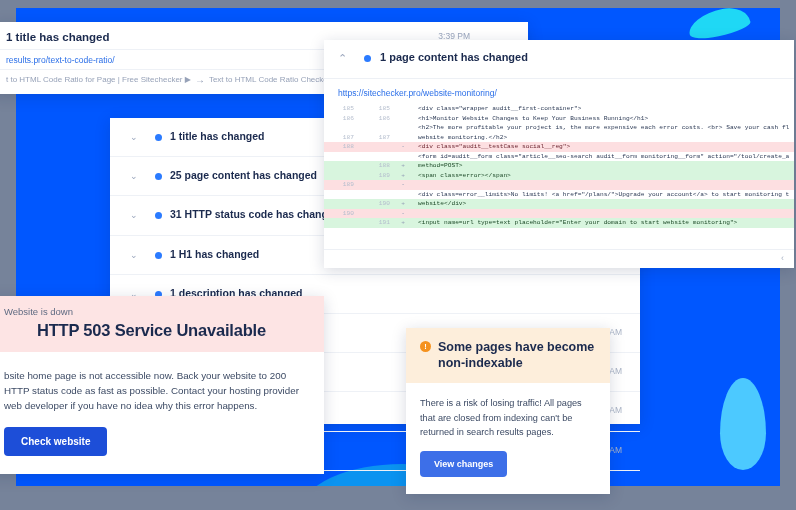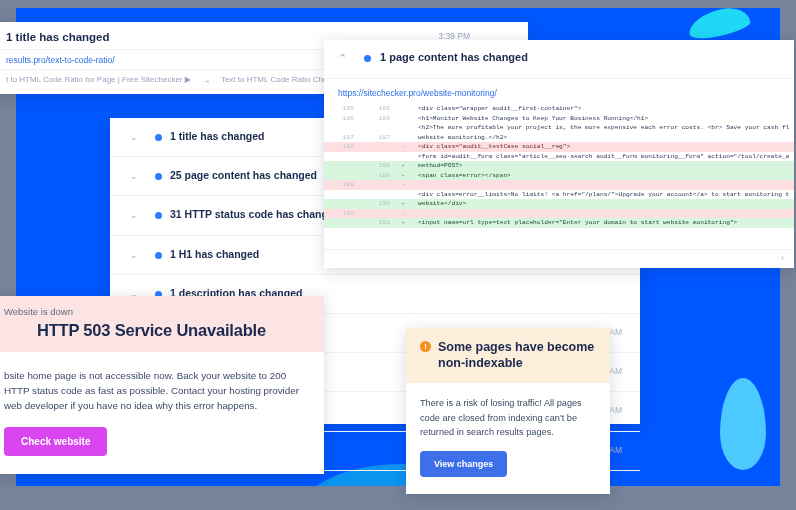--- a/index.html
+++ b/index.html
@@ -35,21 +35,21 @@
 
   
   .compare-card{left:-8px;top:22px;width:536px;height:72px;}
   .cmp-title{
     padding:9px 14px 0 14px;font-size:11.5px;color:#1b2a4e;font-weight:600;
   }
   .cmp-time{position:absolute;right:58px;top:9px;font-size:8.5px;color:#9aa6bd;}
   .cmp-divider{position:absolute;left:0;right:0;top:27px;height:1px;background:#eef1f6;}
   .cmp-url{position:absolute;left:14px;top:33px;font-size:8.5px;color:#2b6fe8;}
   .cmp-divider2{position:absolute;left:0;right:0;top:47px;height:1px;background:#eef1f6;}
-  .cmp-row{position:absolute;left:14px;top:52px;right:10px;display:flex;align-items:center;gap:10px;}
+  .cmp-row{position:absolute;left:14px;top:52px;right:10px;display:flex;align-items:center;gap:4px;}
   .cmp-chip{font-size:8px;color:#97a2b8;white-space:nowrap;}
   .cmp-arrow{font-size:10px;color:#8c98b0;}
 
   
   .diff-card{left:324px;top:40px;width:470px;height:228px;}
   .diff-head{position:relative;height:38px;border-bottom:1px solid #edf0f5;}
   .diff-chevron{position:absolute;left:14px;top:12px;color:#9aa6bd;font-size:11px;}
   .diff-dot{position:absolute;left:40px;top:15px;width:7px;height:7px;border-radius:50%;background:#2b7bff;}
   .diff-head-title{position:absolute;left:56px;top:11px;font-size:11px;font-weight:600;color:#1b2a4e;}
   .diff-url{position:absolute;left:14px;top:48px;font-size:8.5px;color:#2b6fe8;text-align:right;}
@@ -75,21 +75,21 @@
   .ldot{position:absolute;left:45px;top:16px;width:7px;height:7px;border-radius:50%;background:#2b7bff;}
   .llabel{position:absolute;left:60px;top:12px;font-size:10.5px;font-weight:600;color:#1b2a4e;}
   .ltime{position:absolute;right:18px;top:13px;font-size:8.5px;color:#aab4c6;}
 
   
   .down-card{left:-12px;top:296px;width:336px;height:178px;}
   .down-head{background:#fde4e4;padding:10px 16px 12px 16px;}
   .down-sub{font-size:9.5px;color:#5f6b82;}
   .down-title{font-size:16.5px;font-weight:700;color:#1b2a4e;margin-top:4px;letter-spacing:-.2px;margin-left:33px;}
   .down-body{padding:16px 16px 0 16px;font-size:9.8px;line-height:15px;color:#3c4a64;}
-  .down-btn{margin:14px 0 0 16px;display:inline-block;background:#d946ef;color:#fff;
+  .down-btn{margin:14px 0 0 16px;display:inline-block;background:#1d4ed8;color:#fff;
     font-size:10px;font-weight:600;padding:9px 17px;border-radius:4px;border:0;cursor:pointer;}
 
   
   .index-card{left:406px;top:328px;width:204px;height:166px;}
   .idx-head{background:#fdeedb;padding:11px 14px 12px 14px;display:flex;gap:7px;}
   .idx-badge{flex:0 0 11px;width:11px;height:11px;border-radius:50%;background:#f5921e;
     color:#fff;font-size:7.5px;font-weight:700;line-height:11px;text-align:center;margin-top:2px;}
   .idx-title{font-size:12.5px;font-weight:700;color:#1b2a4e;line-height:16px;}
   .idx-body{padding:13px 14px 0 14px;font-size:9.2px;line-height:14.5px;color:#3c4a64;}
   .idx-btn{margin:11px 0 0 14px;display:inline-block;background:#3d6fe8;color:#fff;
@@ -198,17 +198,17 @@
     </div>
     <div class="down-body">bsite home page is not accessible now. Back your website to 200 HTTP status code as fast as possible. Contact your hosting provider web developer if you have no idea why this error happens.</div>
     <button class="down-btn">Check website</button>
   </div>
 
   <div class="card index-card">
     <div class="idx-head">
       <span class="idx-badge">!</span>
       <span class="idx-title">Some pages have become non-indexable</span>
     </div>
-    <div class="idx-body">There is a risk of losing traffic! All pages code are closed from indexing can't be returned in search results pages.</div>
+    <div class="idx-body">There is a risk of losing traffic! All pages that are closed from indexing can't be returned in search results pages.</div>
     <button class="idx-btn">View changes</button>
   </div>
 
 </div>
 
 </body></html>

